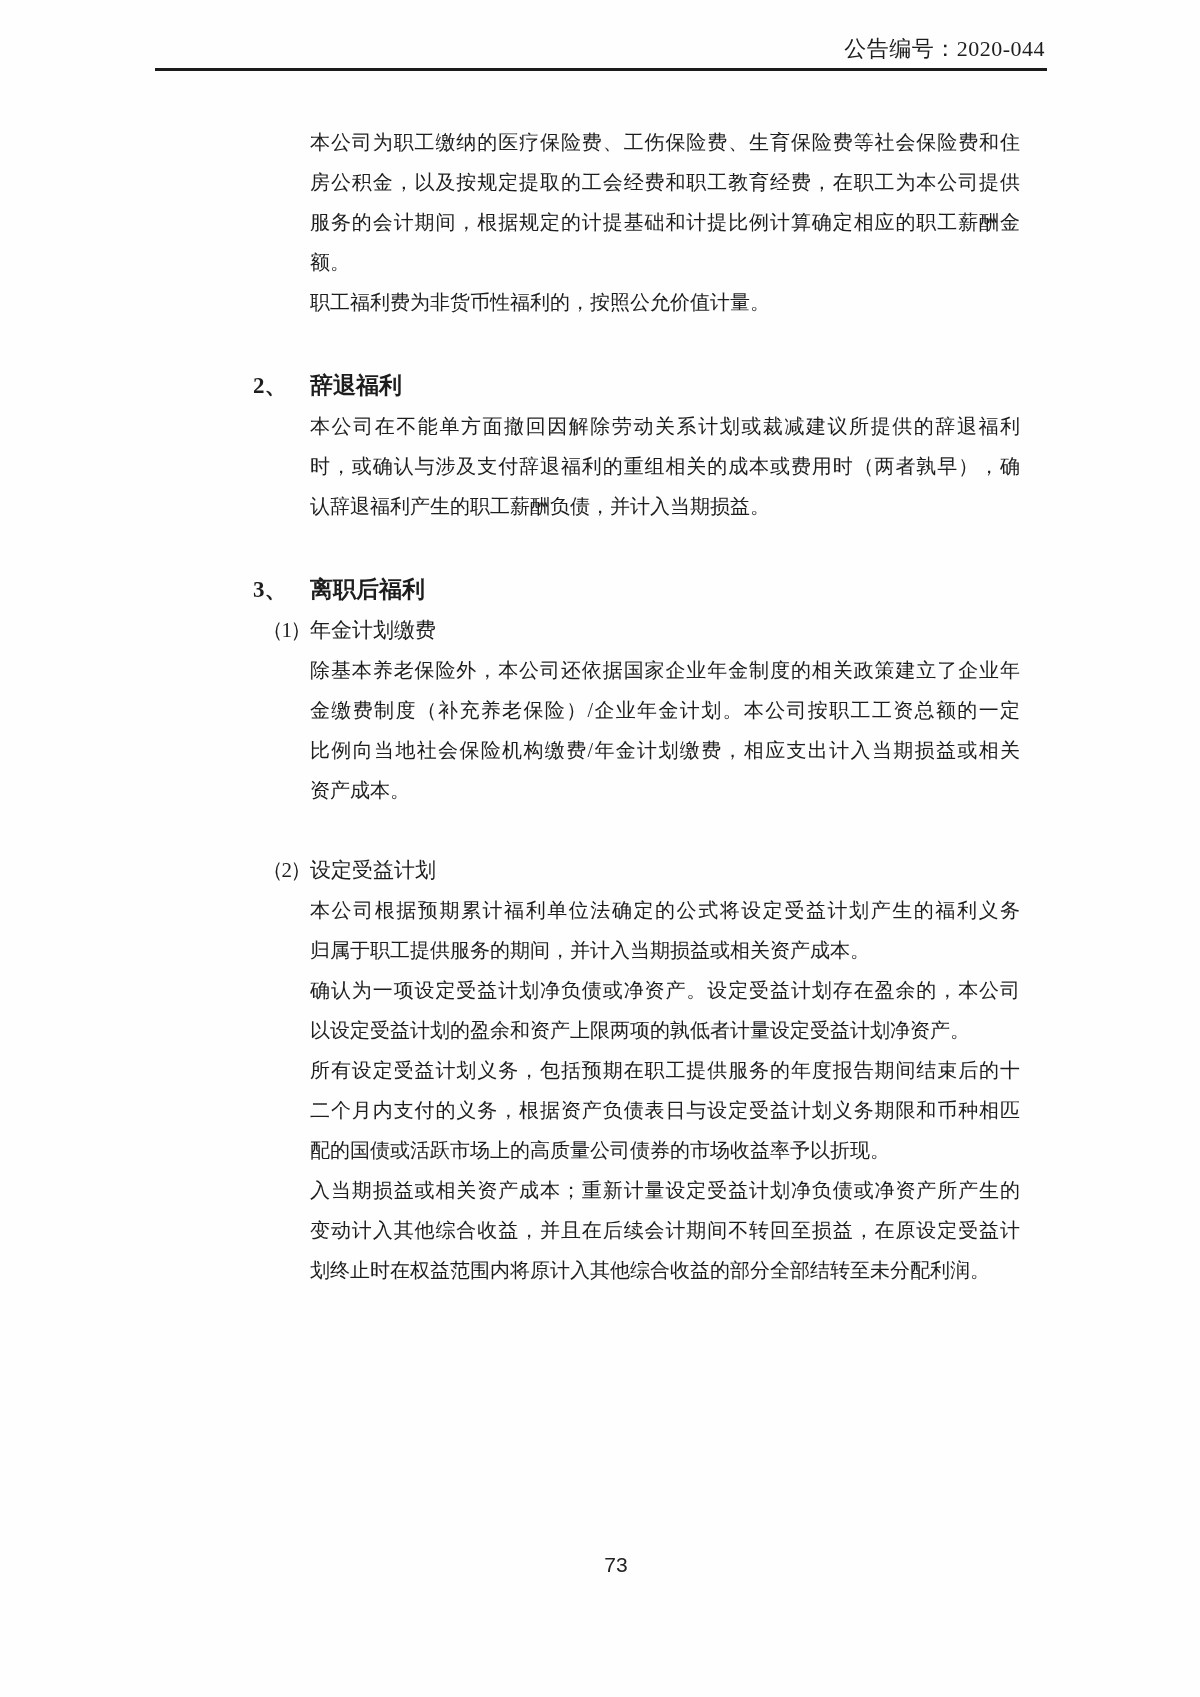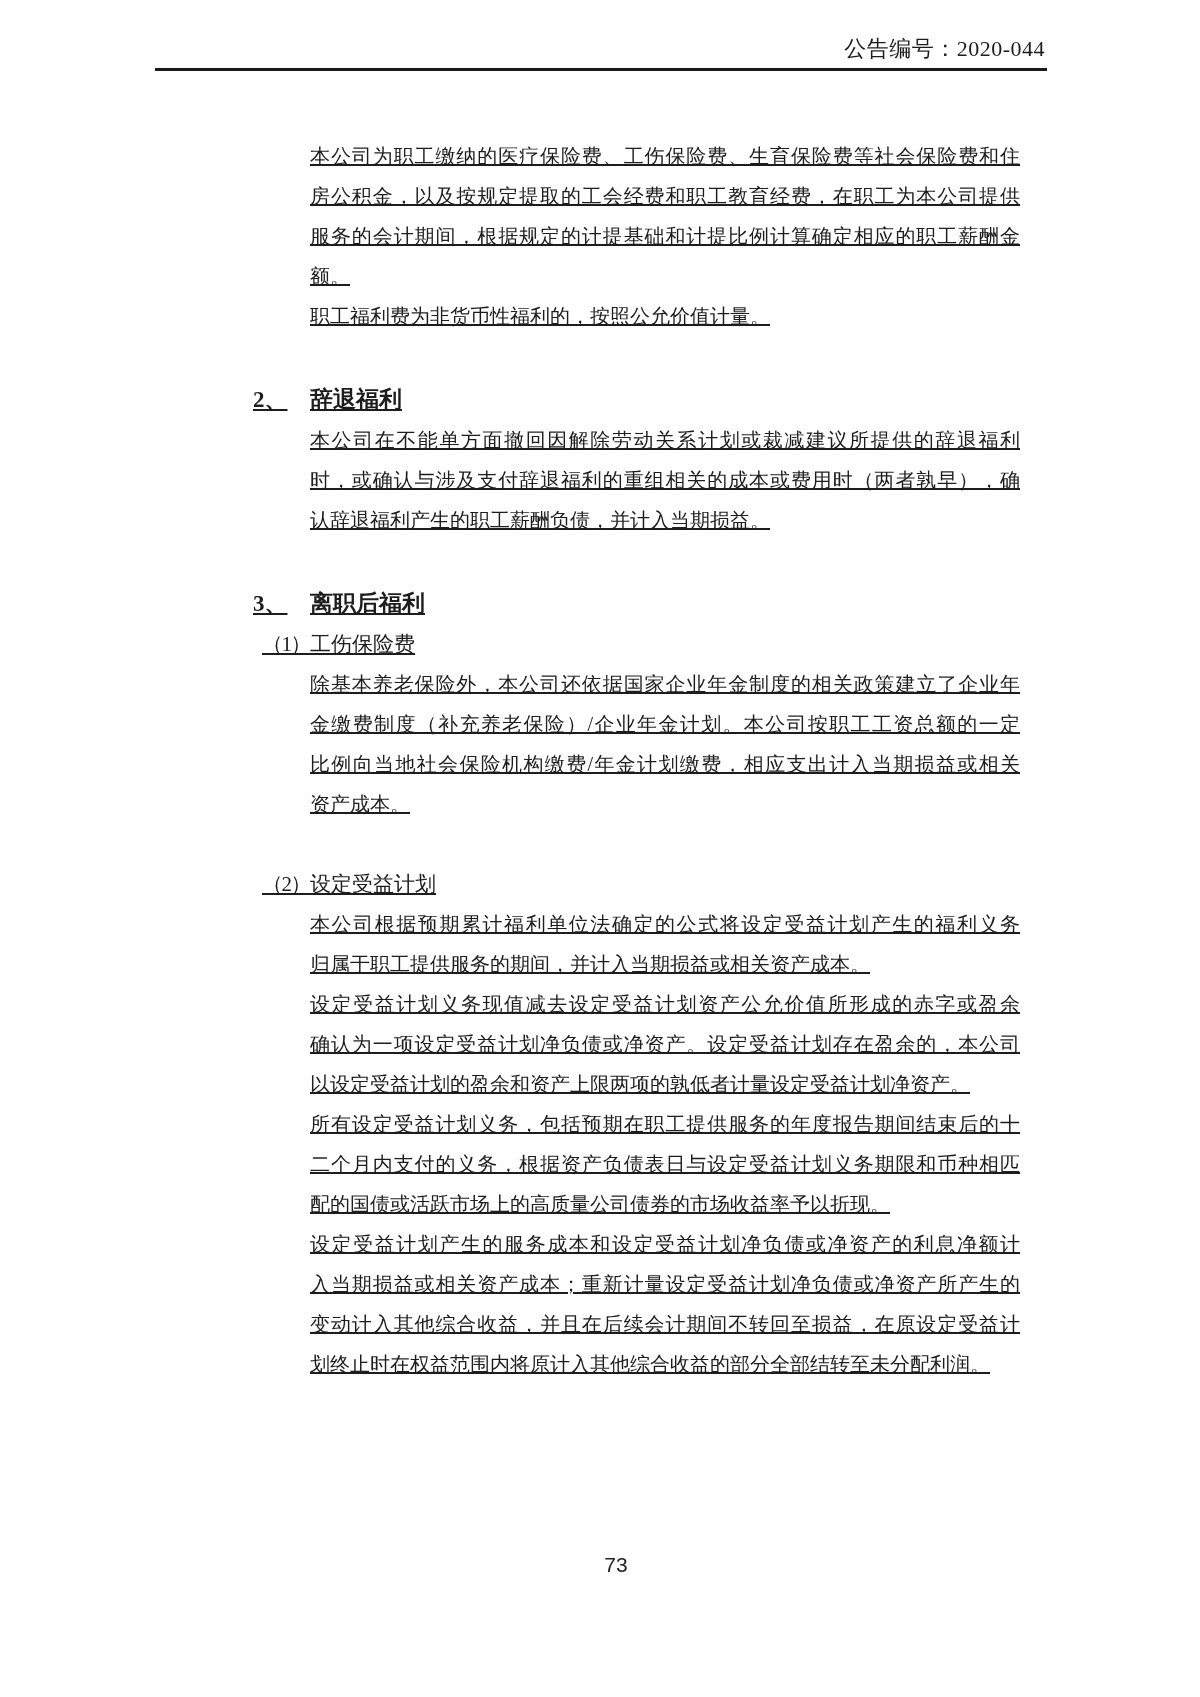--- a/index.html
+++ b/index.html
@@ -22,22 +22,21 @@
   }
   .rule {
     border:0;
     margin:4px 153px 0 155px;
     border-top:3px solid #1b1b1b;
     height:0;
   }
   .content {
     margin-left:253px;
     width:767px;
-    padding-top:65px;
-    text-decoration:underline;
+    padding-top:51px;
   }
   .para {
     margin-left:57px;
     width:710px;
     font-size:20px;
     line-height:40px;
   }
   .line { text-align:justify; text-align-last:justify; }
   .line.last { text-align:left; text-align-last:left; }
   .sec-h {
@@ -97,48 +96,46 @@
         <div class="line">本公司在不能单方面撤回因解除劳动关系计划或裁减建议所提供的辞退福利</div>
         <div class="line">时，或确认与涉及支付辞退福利的重组相关的成本或费用时（两者孰早），确</div>
         <div class="line last">认辞退福利产生的职工薪酬负债，并计入当期损益。</div>
       </div>
       <div class="sec-h">
     <span class="num">3、</span>
     <span class="title">离职后福利</span>
   </div>
       <div class="sub-h">
     <span class="label">（1）</span>
-    <span class="title">工伤保险费</span>
+    <span class="title">年金计划缴费</span>
   </div>
       <div class="para">
         <div class="line">除基本养老保险外，本公司还依据国家企业年金制度的相关政策建立了企业年</div>
         <div class="line">金缴费制度（补充养老保险）/企业年金计划。本公司按职工工资总额的一定</div>
         <div class="line">比例向当地社会保险机构缴费/年金计划缴费，相应支出计入当期损益或相关</div>
         <div class="line last">资产成本。</div>
       </div>
       <div class="sub-h spaced">
     <span class="label">（2）</span>
     <span class="title">设定受益计划</span>
   </div>
       <div class="para">
         <div class="line">本公司根据预期累计福利单位法确定的公式将设定受益计划产生的福利义务</div>
         <div class="line last">归属于职工提供服务的期间，并计入当期损益或相关资产成本。</div>
       </div>
       <div class="para">
-        <div class="line">设定受益计划义务现值减去设定受益计划资产公允价值所形成的赤字或盈余</div>
         <div class="line">确认为一项设定受益计划净负债或净资产。设定受益计划存在盈余的，本公司</div>
         <div class="line last">以设定受益计划的盈余和资产上限两项的孰低者计量设定受益计划净资产。</div>
       </div>
       <div class="para">
         <div class="line">所有设定受益计划义务，包括预期在职工提供服务的年度报告期间结束后的十</div>
         <div class="line">二个月内支付的义务，根据资产负债表日与设定受益计划义务期限和币种相匹</div>
         <div class="line last">配的国债或活跃市场上的高质量公司债券的市场收益率予以折现。</div>
       </div>
       <div class="para">
-        <div class="line">设定受益计划产生的服务成本和设定受益计划净负债或净资产的利息净额计</div>
         <div class="line">入当期损益或相关资产成本；重新计量设定受益计划净负债或净资产所产生的</div>
         <div class="line">变动计入其他综合收益，并且在后续会计期间不转回至损益，在原设定受益计</div>
         <div class="line last">划终止时在权益范围内将原计入其他综合收益的部分全部结转至未分配利润。</div>
       </div>
     </div>
   <div class="footer">
     <span>73</span>
   </div>
 </div>
 

